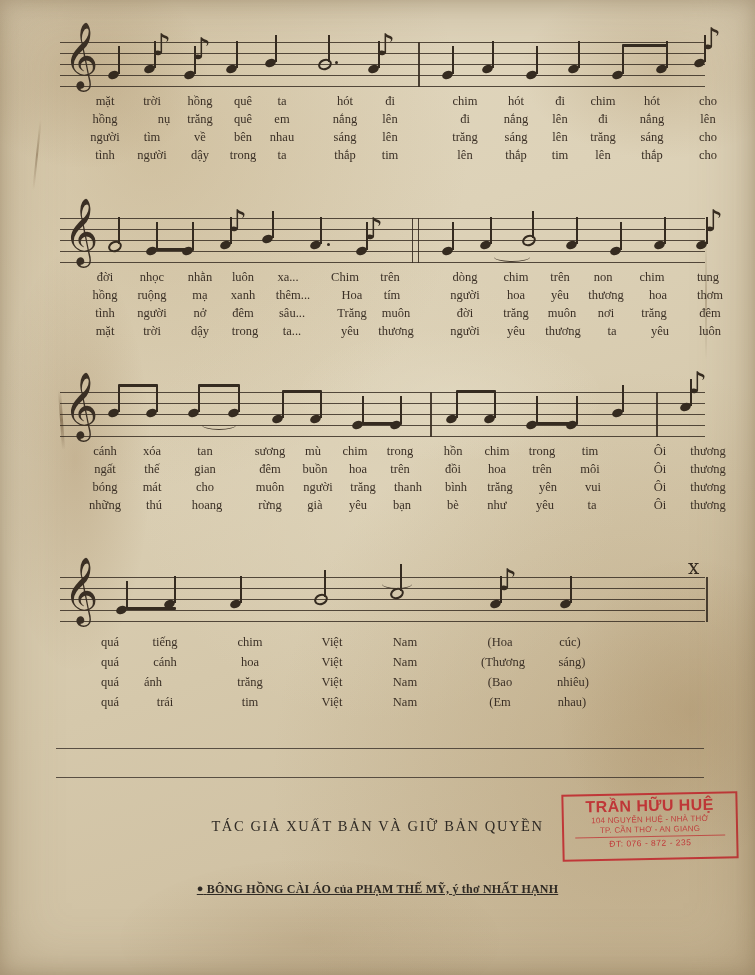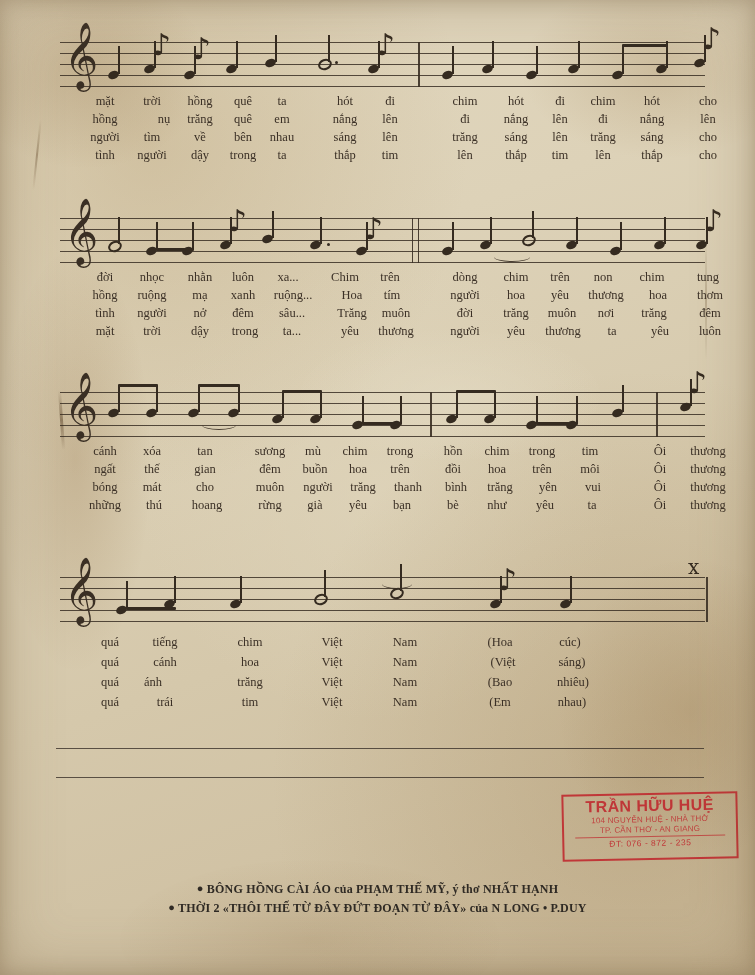--- a/index.html
+++ b/index.html
@@ -235,20 +235,21 @@
     font-size: 12.5px;
     font-style: italic;
     font-weight: bold;
     letter-spacing: 1.1px;
   }
   .promo .promo-item {
     font-size: 12px;
     font-weight: bold;
     margin-top: 4px;
     letter-spacing: 0.2px;
+    text-decoration: underline;
   }
   .promo .bullet {
     font-size: 11px;
     vertical-align: 1px;
   }
 
   
   .stamp {
     position: absolute;
     left: 562px;
@@ -489,21 +490,21 @@
         <span style="left:500px">trên</span>
         <span style="left:543px">non</span>
         <span style="left:592px">chim</span>
         <span style="left:648px">tung</span>
       </div>
       <div class="lyric-line">
         <span style="left:45px">hồng</span>
         <span style="left:92px">ruộng</span>
         <span style="left:140px">mạ</span>
         <span style="left:183px">xanh</span>
-        <span style="left:233px">ruộng...</span>
+        <span style="left:233px">thêm...</span>
         <span style="left:292px">Hoa</span>
         <span style="left:332px">tím</span>
         <span style="left:405px">người</span>
         <span style="left:456px">hoa</span>
         <span style="left:500px">yêu</span>
         <span style="left:546px">thương</span>
         <span style="left:598px">hoa</span>
         <span style="left:650px">thơm</span>
       </div>
       <div class="lyric-line">
@@ -706,21 +707,21 @@
         <span style="left:345px">Nam</span>
         <span style="left:440px">(Hoa</span>
         <span style="left:510px">cúc)</span>
       </div>
       <div class="lyric-line" style="height:20px;">
         <span style="left:50px">quá</span>
         <span style="left:105px">cánh</span>
         <span style="left:190px">hoa</span>
         <span style="left:272px">Việt</span>
         <span style="left:345px">Nam</span>
-        <span style="left:443px">(Việt</span>
+        <span style="left:443px">(Thương</span>
         <span style="left:512px">sáng)</span>
       </div>
       <div class="lyric-line" style="height:20px;">
         <span style="left:50px">quá</span>
         <span style="left:93px">ánh</span>
         <span style="left:190px">trăng</span>
         <span style="left:272px">Việt</span>
         <span style="left:345px">Nam</span>
         <span style="left:440px">(Bao</span>
         <span style="left:513px">nhiêu)</span>
@@ -733,29 +734,26 @@
         <span style="left:345px">Nam</span>
         <span style="left:440px">(Em</span>
         <span style="left:512px">nhau)</span>
       </div>
     </div>
   </div>
 
   <div class="rule"></div>
   <div class="rule bottom"></div>
 
+  <div class="copyright">TÁC GIẢ XUẤT BẢN VÀ GIỮ BẢN QUYỀN</div>
 
   <div class="promo">
     <div class="promo-item">
       <span class="bullet">●</span>
       <span>BÔNG HỒNG CÀI ÁO của PHẠM THẾ MỸ, ý thơ NHẤT HẠNH</span>
-    </div>
-    <div class="promo-item">
-      <span class="bullet">●</span>
-      <span>THỜI 2 «THÔI THẾ TỪ ĐÂY ĐỨT ĐOẠN TỪ ĐÂY» của N LONG • P.DUY</span>
     </div>
   </div>
 
   <div class="stamp">
     <div class="s-name">TRẦN HỮU HUỆ</div>
     <div class="s-addr">104 NGUYỄN HUỆ - NHÀ THỜ</div>
     <div class="s-addr">TP. CẦN THƠ - AN GIANG</div>
     <div class="s-line"></div>
     <div class="s-phone">ĐT: 076 - 872 - 235</div>
   </div>

